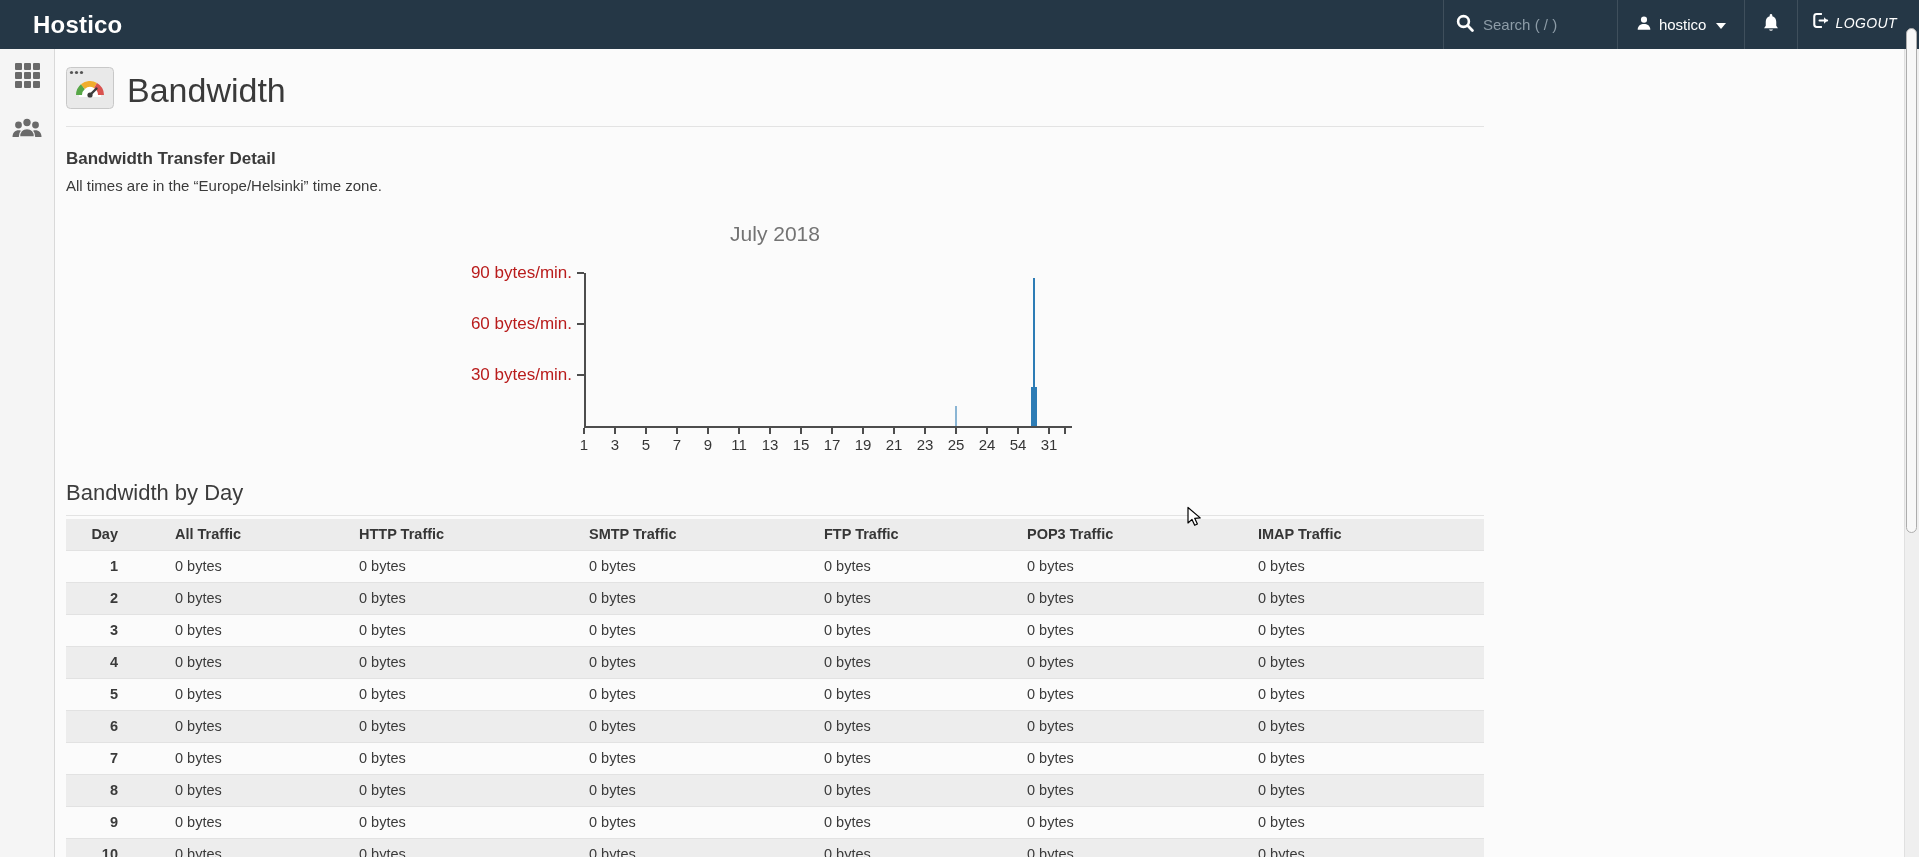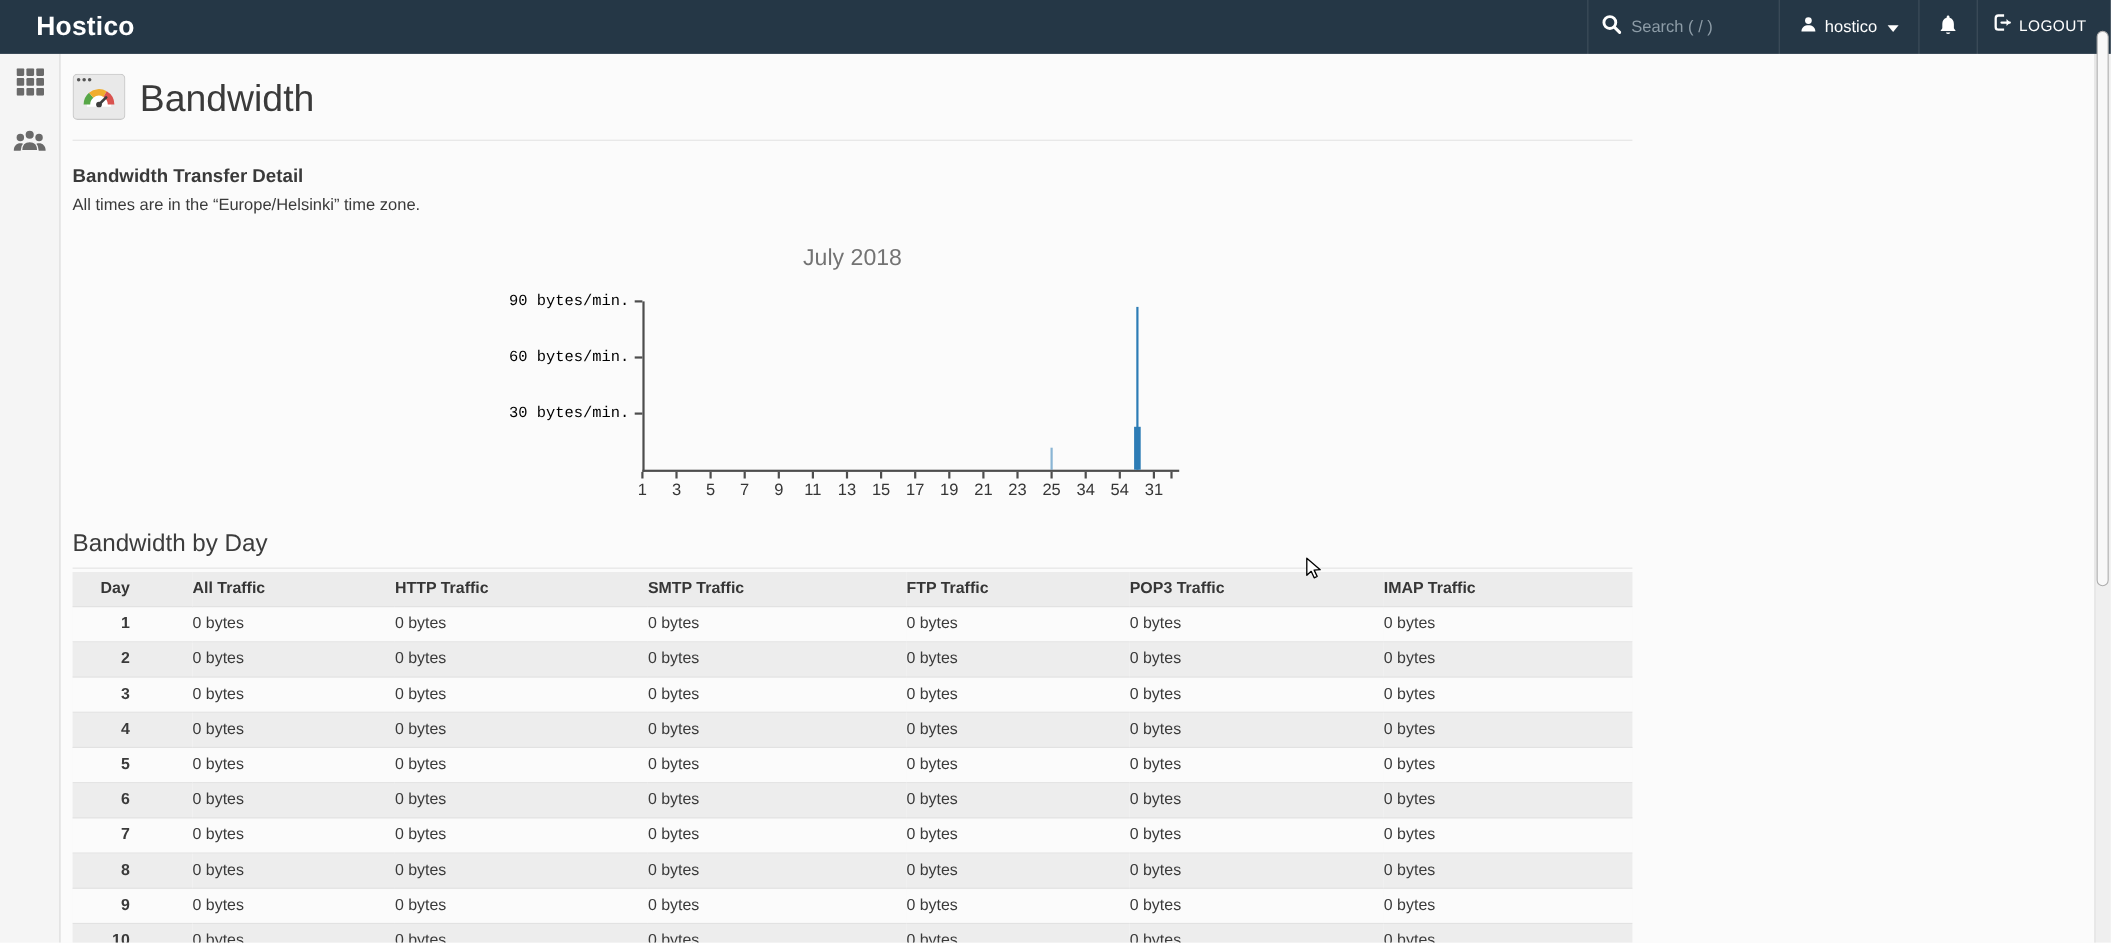--- a/index.html
+++ b/index.html
@@ -12,40 +12,40 @@
   .brand { font-size:24px; font-weight:bold; padding-left:33px; letter-spacing:.2px; }
   .topbar-right { margin-left:auto; display:flex; align-items:stretch; height:100%; }
   .tb-sect { display:flex; align-items:center; padding:0 18px; border-left:1px solid rgba(255,255,255,.12); }
   .search-sect { width:174px; padding:0 12px; }
   .search-sect input { background:transparent; border:none; outline:none; color:#a3a3a3; font-size:15px; width:110px; margin-left:9px; font-family:inherit; }
   .search-sect input::placeholder { color:#8d9ca7; }
   .user-sect { cursor:pointer; }
   .user-name { font-size:15px; margin:0 10px 0 7px; }
   .caret { width:0; height:0; border-left:5px solid transparent; border-right:5px solid transparent; border-top:6px solid #fff; margin-top:2px; }
   .bell-sect { padding:0 17px; cursor:pointer; }
-  .logout-sect { padding:0 22px 4px 14px; cursor:pointer; }
+  .logout-sect { padding:0 22px 4px 14px; cursor:pointer;font-style:italic; }
   .logout-label { font-size:14px; letter-spacing:.4px; margin-left:6px; }
 
   
   .sidebar { position:absolute; top:49px; left:0; width:55px; height:808px; background:#f5f5f5; border-right:1px solid #d9d9d9; display:flex; flex-direction:column; align-items:center; padding-top:14px; gap:24px; }
   .side-item { width:32px; height:28px; display:flex; align-items:center; justify-content:center; cursor:pointer; }
 
   
   .main { position:absolute; top:49px; left:55px; width:1864px; height:808px; overflow:hidden; }
   .content { width:1418px; margin-left:11px; }
   .page-header { display:flex; align-items:center; padding-top:18px; padding-bottom:13px; border-bottom:1px solid #e3e3e3; }
   .page-title { font-size:34px; font-weight:normal; color:#3a3a3a; margin-left:13px; }
   .section { margin-top:22px; font-size:15px; }
   .section-heading { font-weight:bold; font-size:17px; }
   .tz-note { margin-top:8px; font-size:15px; }
 
   
   .chart { position:relative; margin-top:18px; height:268px; }
   .chart-title { position:absolute; top:10px; left:0; width:100%; text-align:center; font-size:21px; color:#737373; }
-  .y-label { position:absolute; text-align:right; font-size:14px; color:#000000; line-height:16px;font-family:Liberation Mono, monospace; }
+  .y-label { position:absolute; text-align:right; font-size:17px; color:#b91c1c; line-height:16px; }
   .x-label { position:absolute; text-align:center; font-size:15px; color:#363636; width:28px; }
   .axis { position:absolute; background:#4d4d4d; }
   .tick { position:absolute; background:#4d4d4d; }
   .bar { position:absolute; }
   .legend { position:absolute; top:245px; left:0; width:100%; display:flex; justify-content:center; gap:52px; }
   .legend-item { display:flex; align-items:center; font-size:15px; color:#363636; }
   .swatch { width:15px; height:15px; border:1px solid #2c2c2c; margin-right:7px; display:inline-block; }
 
   
   .table-heading { font-size:22px; font-weight:normal; color:#3c3c3c; padding-bottom:9px; border-bottom:1px solid #e3e3e3; }
@@ -196,21 +196,21 @@
           <div class="x-label" style="left: 752px; top: 224px;">17</div>
           <div class="tick" style="left: 796px; top: 216px; width: 2px; height: 6px;"></div>
           <div class="x-label" style="left: 783px; top: 224px;">19</div>
           <div class="tick" style="left: 827px; top: 216px; width: 2px; height: 6px;"></div>
           <div class="x-label" style="left: 814px; top: 224px;">21</div>
           <div class="tick" style="left: 858px; top: 216px; width: 2px; height: 6px;"></div>
           <div class="x-label" style="left: 845px; top: 224px;">23</div>
           <div class="tick" style="left: 889px; top: 216px; width: 2px; height: 6px;"></div>
           <div class="x-label" style="left: 876px; top: 224px;">25</div>
           <div class="tick" style="left: 920px; top: 216px; width: 2px; height: 6px;"></div>
-          <div class="x-label" style="left: 907px; top: 224px;">34</div>
+          <div class="x-label" style="left: 907px; top: 224px;">24</div>
           <div class="tick" style="left: 951px; top: 216px; width: 2px; height: 6px;"></div>
           <div class="x-label" style="left: 938px; top: 224px;">54</div>
           <div class="tick" style="left: 982px; top: 216px; width: 2px; height: 6px;"></div>
           <div class="x-label" style="left: 969px; top: 224px;">31</div>
           <div class="tick" style="left: 997.5px; top: 216px; width: 2px; height: 6px;"></div>
           <div class="bar" style="left: 889px; top: 193.6px; width: 2px; height: 20.4px; background: rgb(45, 124, 181); opacity: 0.55;"></div>
           <div class="bar" style="left: 966.5px; top: 66.1px; width: 2px; height: 147.9px; background: rgb(45, 124, 181);"></div>
           <div class="bar" style="left: 964.5px; top: 174.9px; width: 6px; height: 39.1px; background: rgb(45, 124, 181);"></div>
         </div>
 

